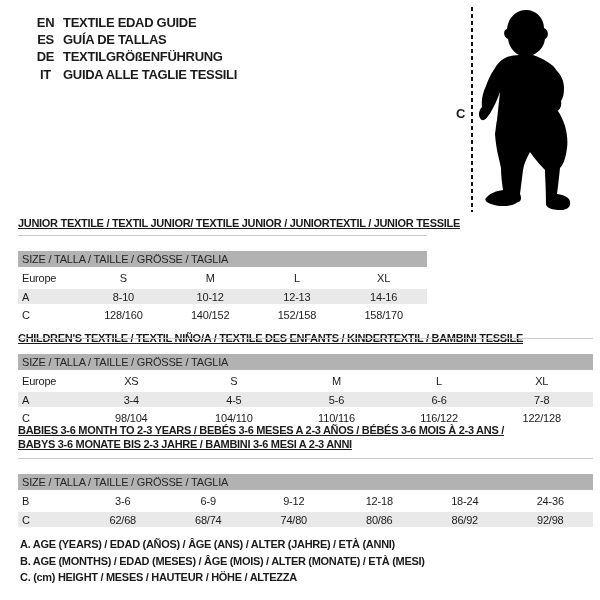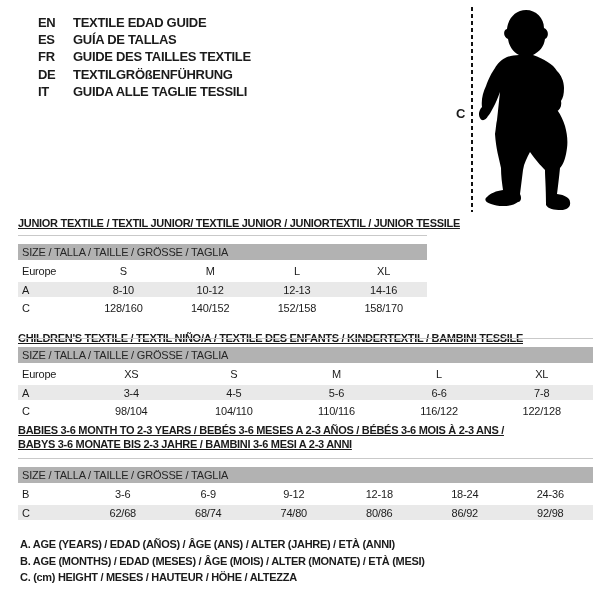--- a/index.html
+++ b/index.html
@@ -1,33 +1,33 @@
 <!DOCTYPE html>
 <html><head>
 <meta charset="utf-8">
 <style>
   html,body{margin:0;padding:0;background:#fff;}
   .canvas{
     position:relative;width:600px;height:600px;background:#ffffff;overflow:hidden;
     font-family:"Liberation Sans","DejaVu Sans",sans-serif;color:#1b1b1b;
   }
   
-  .lang-block{position:absolute;left:38px;top:14px;}
+  .lang-block{position:absolute;left:28px;top:14px;text-align:center;}
   .lang-row{display:flex;height:17.2px;align-items:center;font-weight:bold;font-size:13px;letter-spacing:-0.3px;}
   .lang-code{width:35px;}
   .lang-label{white-space:nowrap;}
   
   .height-line{position:absolute;left:471px;top:7px;width:2px;height:205px;
     background:repeating-linear-gradient(to bottom,#111 0 4px,transparent 4px 7px);}
   .height-label{position:absolute;left:456px;top:106px;font-weight:bold;font-size:13px;}
   .baby-svg{position:absolute;left:478px;top:8px;}
   
   .table-title{position:absolute;left:18px;font-weight:bold;font-size:11px;letter-spacing:-0.3px;line-height:14px;white-space:nowrap;text-decoration:underline;}
   
-  .size-table{position:absolute;left:18px;border-top:1px solid #c9c9c9;padding-top:8px;font-size:11px;letter-spacing:-0.2px;}
+  .size-table{position:absolute;left:18px;border-top:1px solid #c9c9c9;padding-top:15px;font-size:11px;letter-spacing:-0.2px;}
   .t-header{height:16px;background:#b2b2b2;display:flex;align-items:center;padding-left:4px;color:#262626;}
   .t-row{display:flex;align-items:center;height:22px;}
   .t-row.shaded{background:#e9e9e9;height:15px;}
   .t-label{width:58px;padding-left:4px;}
   .t-cell{flex:1;text-align:center;}
   
   .notes{position:absolute;left:20px;top:536px;font-weight:bold;font-size:11px;letter-spacing:-0.3px;line-height:16.5px;}
   .t1{top:235px;width:409px;}
   .t2{top:338px;width:575px;}
   .t3{top:458px;width:575px;}
@@ -38,24 +38,20 @@
 <div class="canvas">
 
   <div class="lang-block">
     <div class="lang-row">
       <span class="lang-code">EN</span>
       <span class="lang-label">TEXTILE EDAD GUIDE</span>
     </div>
     <div class="lang-row">
       <span class="lang-code">ES</span>
       <span class="lang-label">GUÍA DE TALLAS</span>
-    </div>
-    <div class="lang-row">
-      <span class="lang-code">FR</span>
-      <span class="lang-label">GUIDE DES TAILLES TEXTILE</span>
     </div>
     <div class="lang-row">
       <span class="lang-code">DE</span>
       <span class="lang-label">TEXTILGRÖßENFÜHRUNG</span>
     </div>
     <div class="lang-row">
       <span class="lang-code">IT</span>
       <span class="lang-label">GUIDA ALLE TAGLIE TESSILI</span>
     </div>
   </div>

